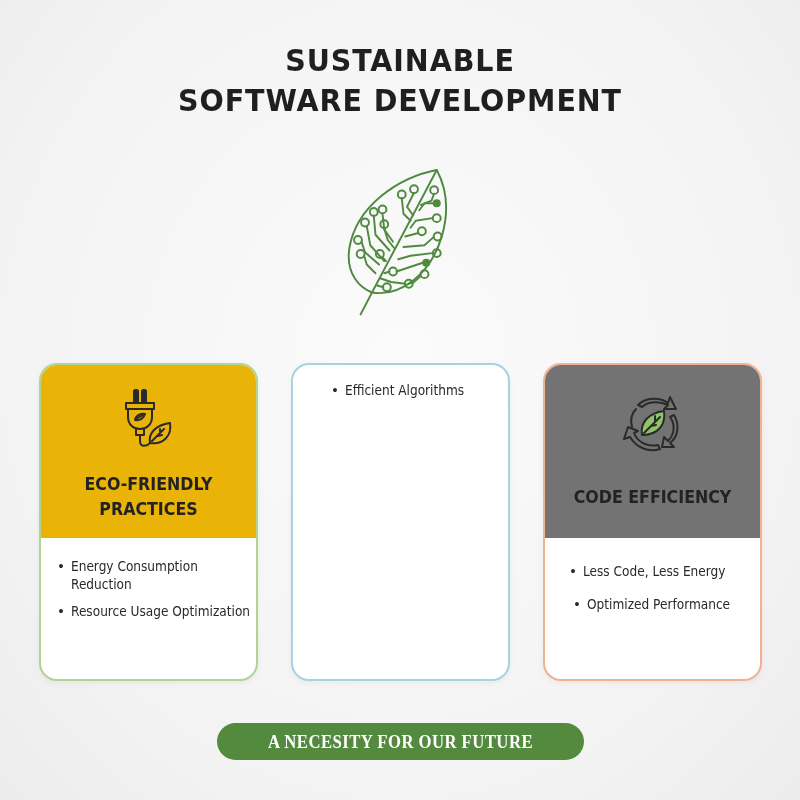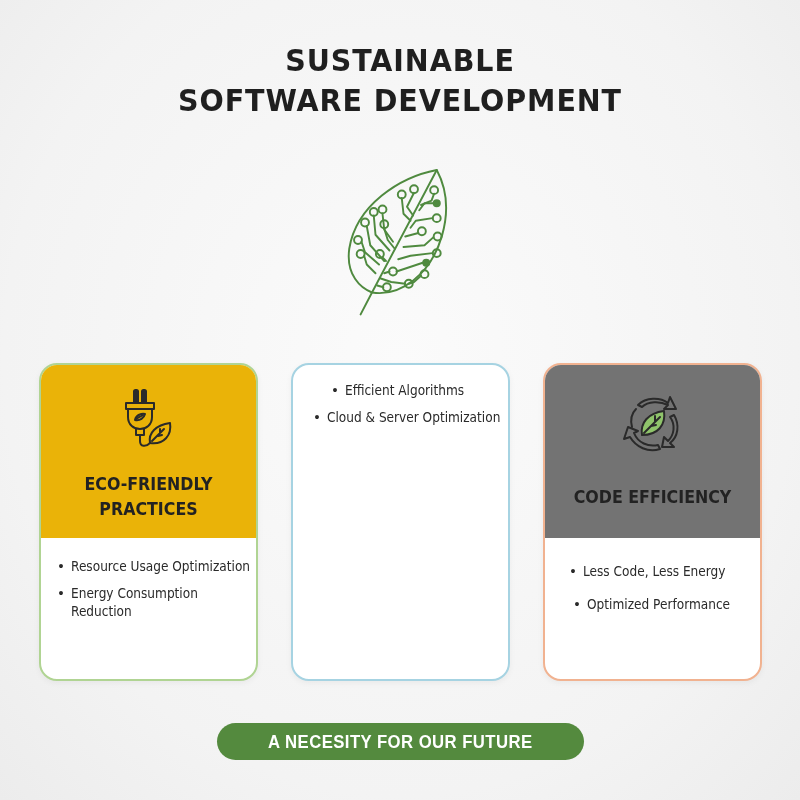--- a/index.html
+++ b/index.html
@@ -71,21 +71,21 @@
   .c1 .body { padding-top: 19px; }
   .c2 .body { padding-top: 16px; padding-left: 18px; }
   .c3 .body { padding-top: 24px; padding-left: 22px; }
   .li-text { display: inline-block; transform: scaleX(0.9); transform-origin: left center; white-space: nowrap; }
   .li-wrap { white-space: normal; }
   .banner {
     position: absolute; left: 217px; top: 723px; width: 367px; height: 37px;
     background: #548a3e; border-radius: 19px;
     display: flex; align-items: center; justify-content: center;
     color: #fff;
-    font-family: Liberation Sans, sans-serif;
+    font-family: Liberation Serif, serif;
     font-weight: bold; font-size: 19px; letter-spacing: 0.5px;
   }
   .banner span { display: inline-block; transform: scaleX(0.88); white-space: nowrap; }
 </style>
 </head>
 <body>
 
 <div class="title">
   <span>SUSTAINABLE</span>
   <span>SOFTWARE DEVELOPMENT</span>
@@ -153,31 +153,30 @@
     </svg>
     <div class="h">
       <div>
         <div>ECO-FRIENDLY</div>
         <div>PRACTICES</div>
       </div>
     </div>
   </div>
   <div class="body">
     <ul>
+      <li><span class="li-text li-wrap" style="width:150px">Energy Consumption Reduction</span></li>
       <li><span class="li-text">Resource Usage Optimization</span></li>
-      <li><span class="li-text li-wrap" style="width:150px">Energy Consumption Reduction</span></li>
     </ul>
   </div>
 </div>
 
 <div class="card c2">
   <div class="body">
     <ul>
       <li style="margin-left:18px"><span class="li-text">Efficient Algorithms</span></li>
-      <li><span class="li-text">Cloud &amp; Server Optimization</span></li>
     </ul>
   </div>
 </div>
 
 <div class="card c3">
   <div class="head">
     <svg class="icon" viewBox="0 0 70 70" fill="none" stroke="#2a2a2a" stroke-width="2" stroke-linecap="round" stroke-linejoin="round">
       <path d="M20 18 C 28 10, 42 10, 50 16 L 52 10 L 58 22 L 46 22 L 50 18 C 42 14, 30 14, 24 20 Z"></path>
       <path d="M56 28 C 62 38, 60 50, 52 56 L 56 60 L 44 60 L 46 50 L 50 54 C 56 48, 58 38, 52 30 Z"></path>
       <path d="M42 62 C 30 66, 18 60, 12 50 L 6 52 L 10 40 L 20 44 L 16 46 C 20 56, 30 60, 40 58 Z"></path>

